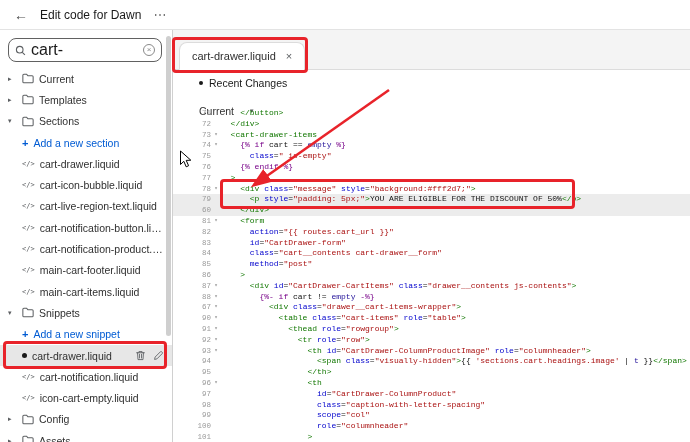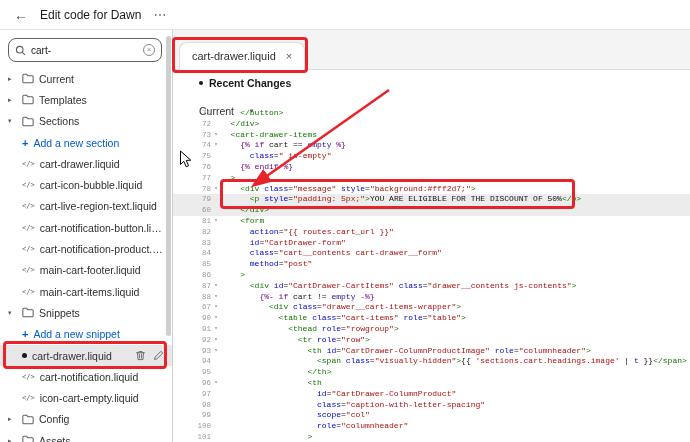--- a/index.html
+++ b/index.html
@@ -18,21 +18,21 @@
 
   
   .body-row { display:flex; height:412px; }
 
   
   .sidebar { width:173px; flex:none; background:#fff; border-right:1px solid #d0d0d0;
     position:relative; overflow:hidden; }
   .search-box { margin:8px 10px 6px 8px; height:24px; border:1.5px solid #616161;
     border-radius:8px; display:flex; align-items:center; gap:5px; padding:0 6px; background:#fff; }
   .search-box input { border:none; outline:none; flex:1; min-width:0;
-    font-size:10px; color:#1a1a1a; font-family:inherit; background:transparent; }
+    font-size:16px; color:#1a1a1a; font-family:inherit; background:transparent; }
   .clear-btn { width:12px; height:12px; flex:none; border:1px solid #8a8a8a; border-radius:50%;
     color:#8a8a8a; font-size:8px; line-height:10px; text-align:center; cursor:pointer; }
   .tree { font-size:10.5px; }
   .trow { height:21.3px; display:flex; align-items:center; gap:5px; padding:0 8px;
     cursor:pointer; white-space:nowrap; }
   .trow.add, .trow.file { padding-left:22px; }
   .trow.selected { background:#e7e7e7; }
   .chev { width:9px; flex:none; font-size:7px; color:#5c5f62; }
   .fic { display:flex; flex:none; }
   .codeic { font-family:"DejaVu Sans Mono", monospace; font-size:7px; color:#5c5f62; flex:none; }
@@ -48,21 +48,21 @@
   
   .editor { flex:1; min-width:0; display:flex; flex-direction:column; background:#fff; }
   .tabbar { height:40px; flex:none; background:#f4f4f4; border-bottom:1px solid #dcdcdc;
     display:flex; align-items:flex-end; padding-left:6px; }
   .tab { height:28px; position:relative; top:1px; background:#fff;
     border:1px solid #dcdcdc; border-bottom:1px solid #fff; border-radius:8px 8px 0 0;
     display:flex; align-items:center; gap:10px; padding:0 12px; font-size:11px; cursor:pointer; }
   .tab-close { color:#5c5f62; font-size:11px; cursor:pointer; }
   .subheader { height:36px; flex:none; padding:7px 0 0 26px; }
   .recent-row { display:flex; align-items:center; gap:6px; font-size:10.5px;
-    font-weight:700; color:#1a1a1a; cursor:pointer; }
+    font-weight:400; color:#1a1a1a; cursor:pointer; }
   .recent-dot { width:4px; height:4px; border-radius:50%; background:#1a1a1a; }
   .current-row { display:flex; align-items:center; gap:16px; font-size:10.5px;
     color:#303030; margin-top:16px; cursor:pointer; }
   .current-chev { font-size:7px; color:#5c5f62; }
 
   .code { flex:1; overflow:hidden; padding-top:2px;
     font-family:"DejaVu Sans Mono", monospace; font-size:8px; line-height:10.8px; }
   .cline { display:flex; white-space:pre; padding-left:14px;font-family:Liberation Mono, monospace; }
   .cline.hl { background:var(--hl-bg, #ececec); }
   .gut { width:24px; flex:none; text-align:right; color:#9a9a9a; font-size:7.5px; }

